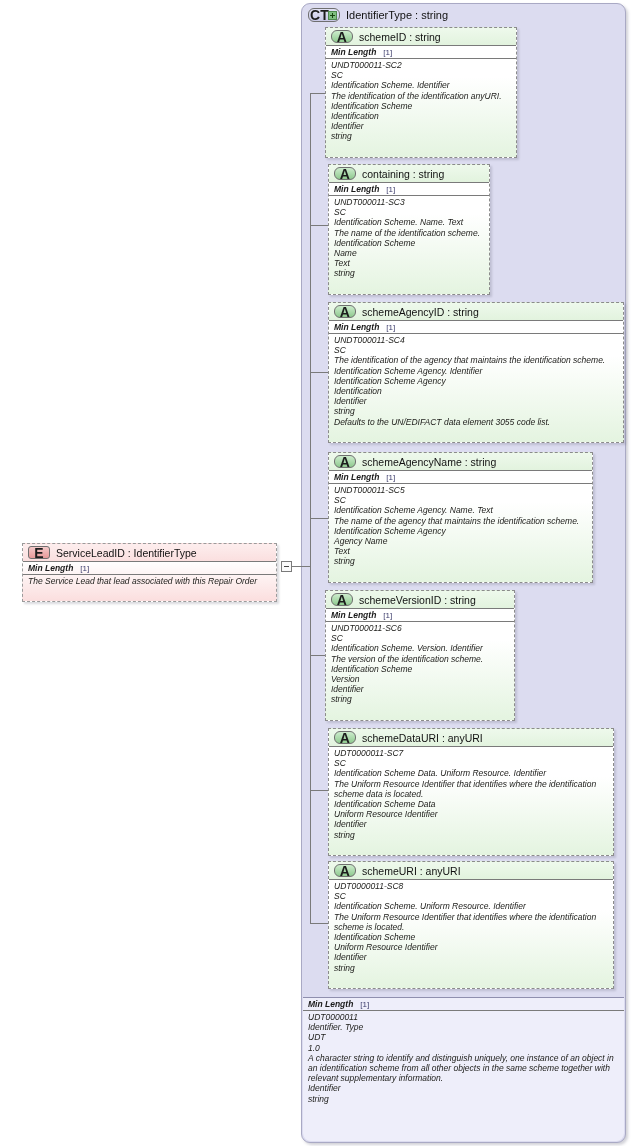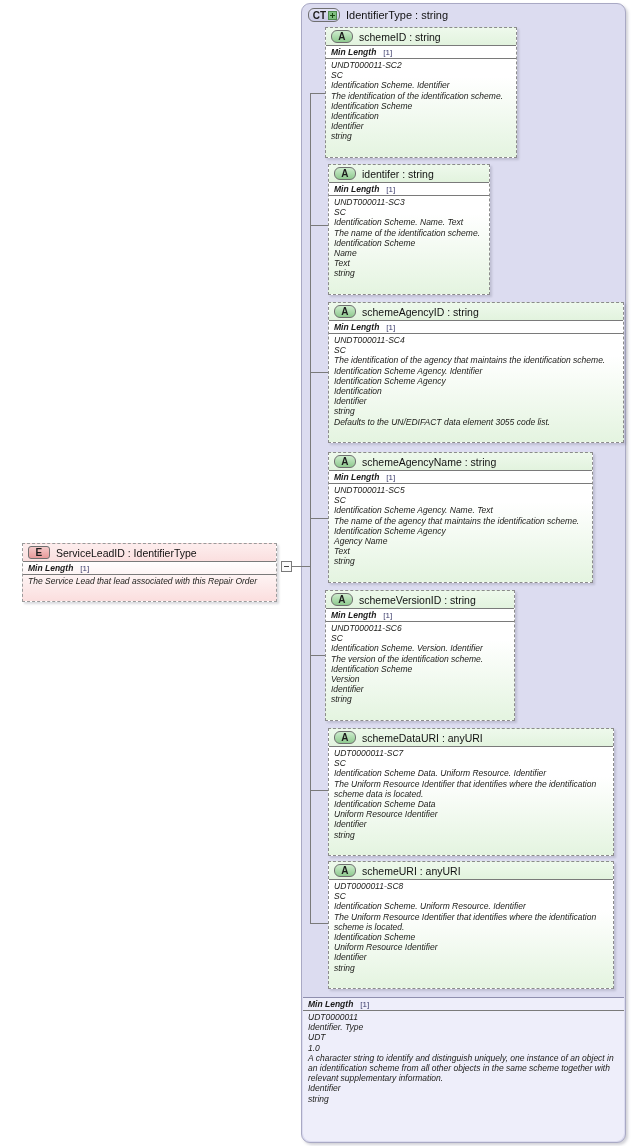--- a/index.html
+++ b/index.html
@@ -14,21 +14,21 @@
   .canvas{position:absolute;left:0;top:0;width:634px;height:1146px;}
 
   
   .titlerow{
     display:flex;align-items:center;
     padding:2px 4px 2px 5px;
     white-space:nowrap;
   }
   .badge{
     display:inline-flex;align-items:center;justify-content:center;
-    font-size:10px;font-weight:bold;
+    font-size:14px;font-weight:bold;
     letter-spacing:.2px;
     border:1px solid #6f6f6f;
     border-radius:5px;
     box-sizing:border-box;
     margin-right:6px;
     flex:0 0 auto;
   }
   .badge-a{
     width:22px;height:13px;
     background:linear-gradient(to bottom,#cdeccd 0%,#8fca8f 100%);
@@ -187,34 +187,34 @@
         <div class="sep"></div>
         <div class="facetrow">
           <span>Min Length</span>
           <span class="occ">[1]</span>
         </div>
         <div class="sep"></div>
         <div class="doc">
           <div>UNDT000011-SC2</div>
           <div>SC</div>
           <div>Identification Scheme. Identifier</div>
-          <div>The identification of the identification scheme.</div>
+          <div>The identification of the identification anyURI.</div>
           <div>Identification Scheme</div>
           <div>Identification</div>
           <div>Identifier</div>
           <div>string</div>
         </div>
       </div>
       <div class="wire h" style="left: 310px; top: 93px; width: 15px;"></div>
       <div class="attrbox" style="left: 328px; top: 164px; width: 162px;">
         <div class="titlerow">
           <span class="badge badge-a">
             <span>A</span>
           </span>
-          <span class="boxtitle">identifer : string</span>
+          <span class="boxtitle">containing : string</span>
         </div>
         <div class="sep"></div>
         <div class="facetrow">
           <span>Min Length</span>
           <span class="occ">[1]</span>
         </div>
         <div class="sep"></div>
         <div class="doc">
           <div>UNDT000011-SC3</div>
           <div>SC</div>

